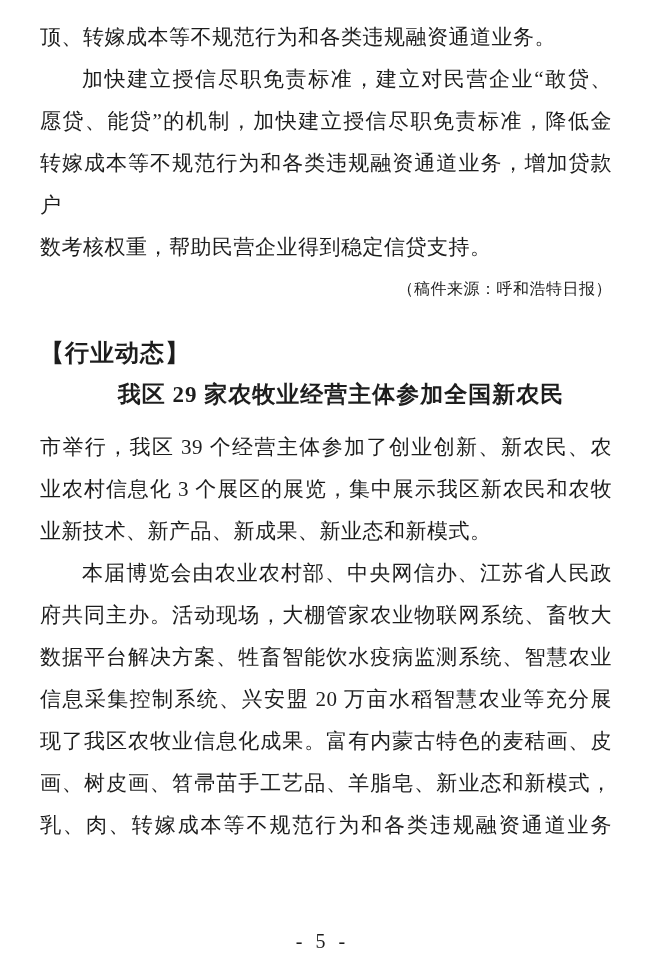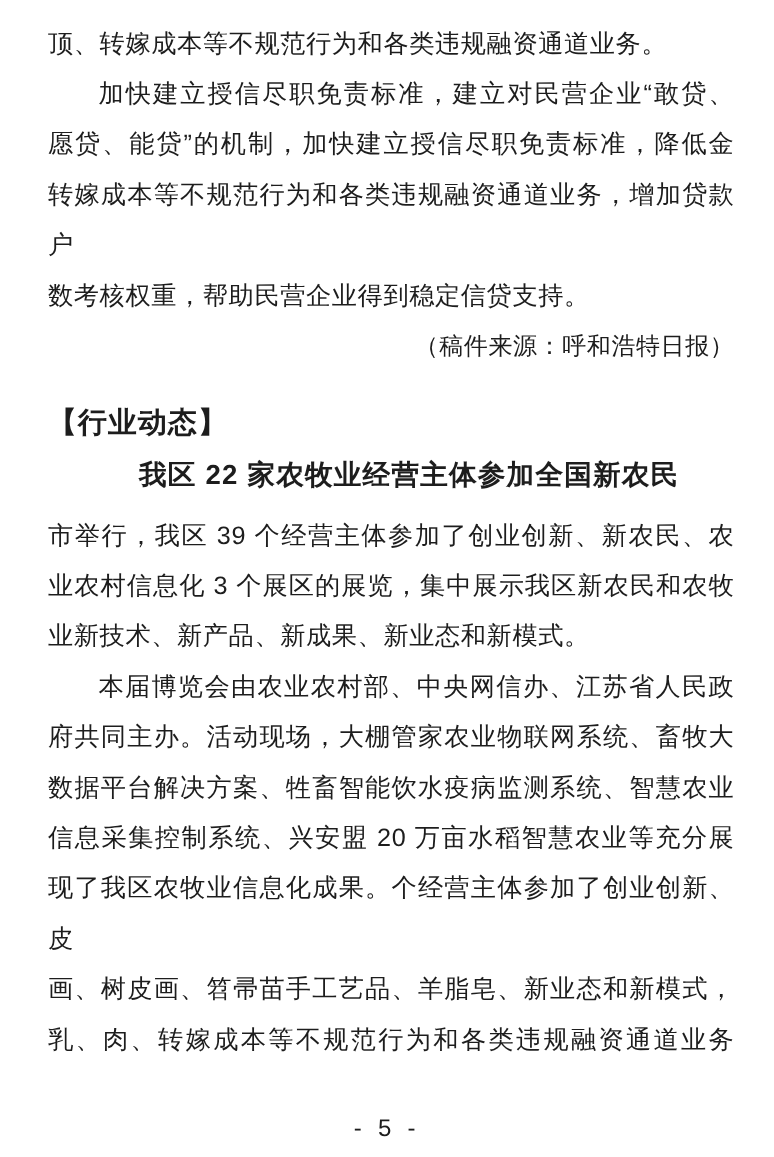--- a/index.html
+++ b/index.html
@@ -10,42 +10,42 @@
     margin: 0;
     padding: 0;
     background: #ffffff;
   }
   .page {
     position: relative;
     width: 645px;
     height: 964px;
     background: var(--bg-color, #ffffff);
     color: var(--text-color, #1d1d1d);
-    font-family: Liberation Sans, sans-serif;
+    font-family: Liberation Serif, serif;
     overflow: hidden;
     box-sizing: border-box;
   }
   .content {
     padding: 16px 33px 0 40px;
   }
   .line {
     font-size: 21px;
     line-height: 42px;
     text-align: justify;
     text-align-last: justify;
     letter-spacing: 0.5px;
   }
   .line.indent {
     text-indent: 2em;
   }
   .line.end {
     text-align-last: left;
   }
   .source-line {
-    font-size: 20px;
+    font-size: 16px;
     line-height: 42px;
     text-align: right;
     text-align-last: right;
     letter-spacing: 0.5px;
   }
   .section-header {
     margin-top: 22px;
     font-size: 24px;
     font-weight: bold;
     line-height: 42px;
@@ -88,35 +88,35 @@
         <div class="line indent">加快建立授信尽职免责标准，建立对民营企业“敢贷、</div>
         <div class="line">愿贷、能贷”的机制，加快建立授信尽职免责标准，降低金</div>
         <div class="line">转嫁成本等不规范行为和各类违规融资通道业务，增加贷款户</div>
         <div class="line end">数考核权重，帮助民营企业得到稳定信贷支持。</div>
       </div>
 
     <div class="source-line">（稿件来源：呼和浩特日报）</div>
 
     <div class="section-header">【行业动态】</div>
 
-    <div class="article-title">我区 22 家农牧业经营主体参加全国新农民</div>
+    <div class="article-title">我区 29 家农牧业经营主体参加全国新农民</div>
 
 
     <div class="para para-gap">
         <div class="line">市举行，我区 39 个经营主体参加了创业创新、新农民、农</div>
         <div class="line">业农村信息化 3 个展区的展览，集中展示我区新农民和农牧</div>
         <div class="line end">业新技术、新产品、新成果、新业态和新模式。</div>
       </div>
 
     <div class="para">
         <div class="line indent">本届博览会由农业农村部、中央网信办、江苏省人民政</div>
         <div class="line">府共同主办。活动现场，大棚管家农业物联网系统、畜牧大</div>
         <div class="line">数据平台解决方案、牲畜智能饮水疫病监测系统、智慧农业</div>
         <div class="line">信息采集控制系统、兴安盟 20 万亩水稻智慧农业等充分展</div>
-        <div class="line">现了我区农牧业信息化成果。个经营主体参加了创业创新、皮</div>
+        <div class="line">现了我区农牧业信息化成果。富有内蒙古特色的麦秸画、皮</div>
         <div class="line">画、树皮画、笤帚苗手工艺品、羊脂皂、新业态和新模式，</div>
         <div class="line">乳、肉、转嫁成本等不规范行为和各类违规融资通道业务</div>
       </div>
 
   </div>
 
   <div class="page-number">- 5 -</div>
 </div>
 
 </body></html>

